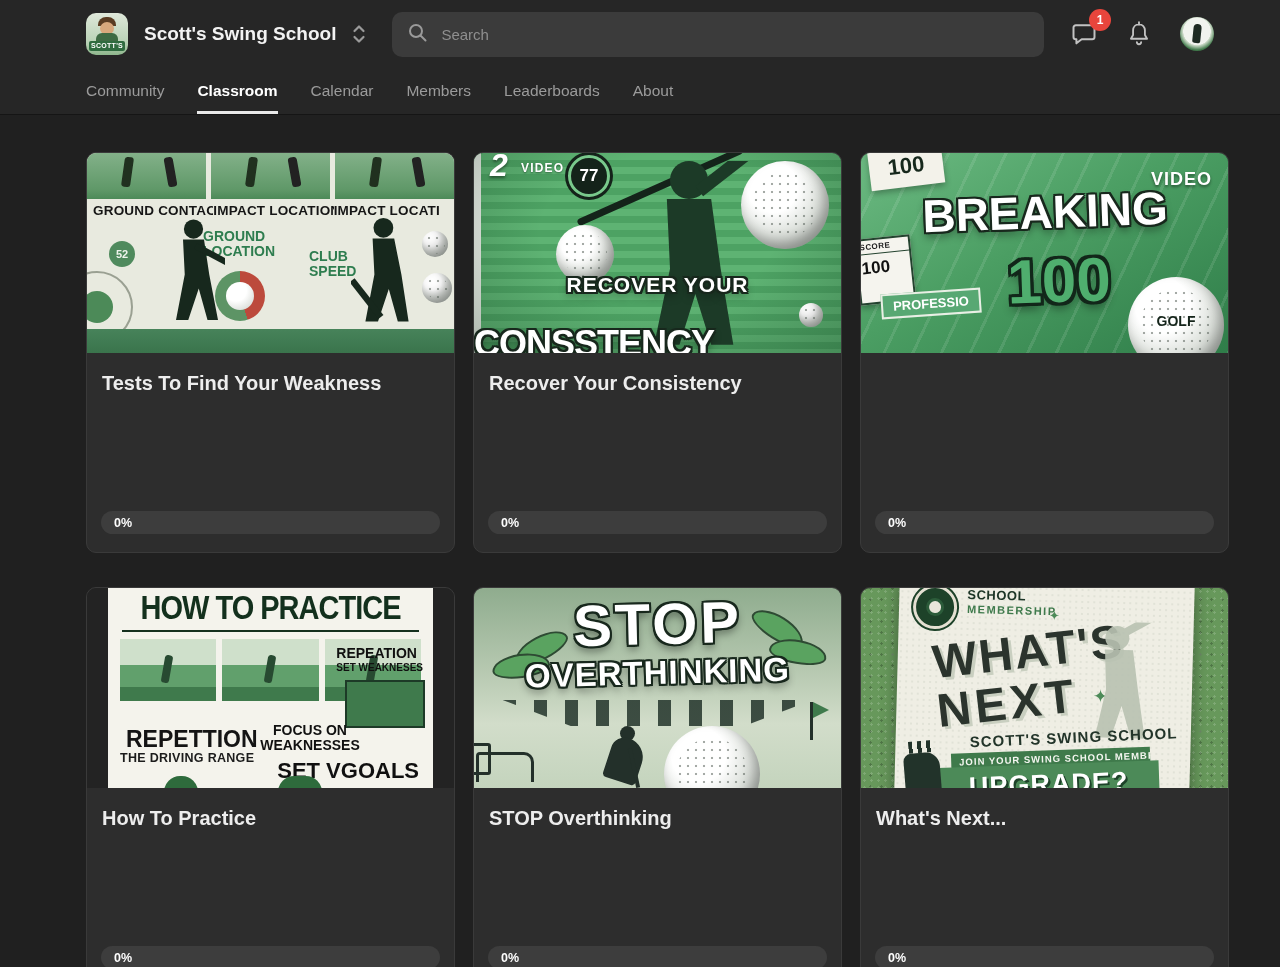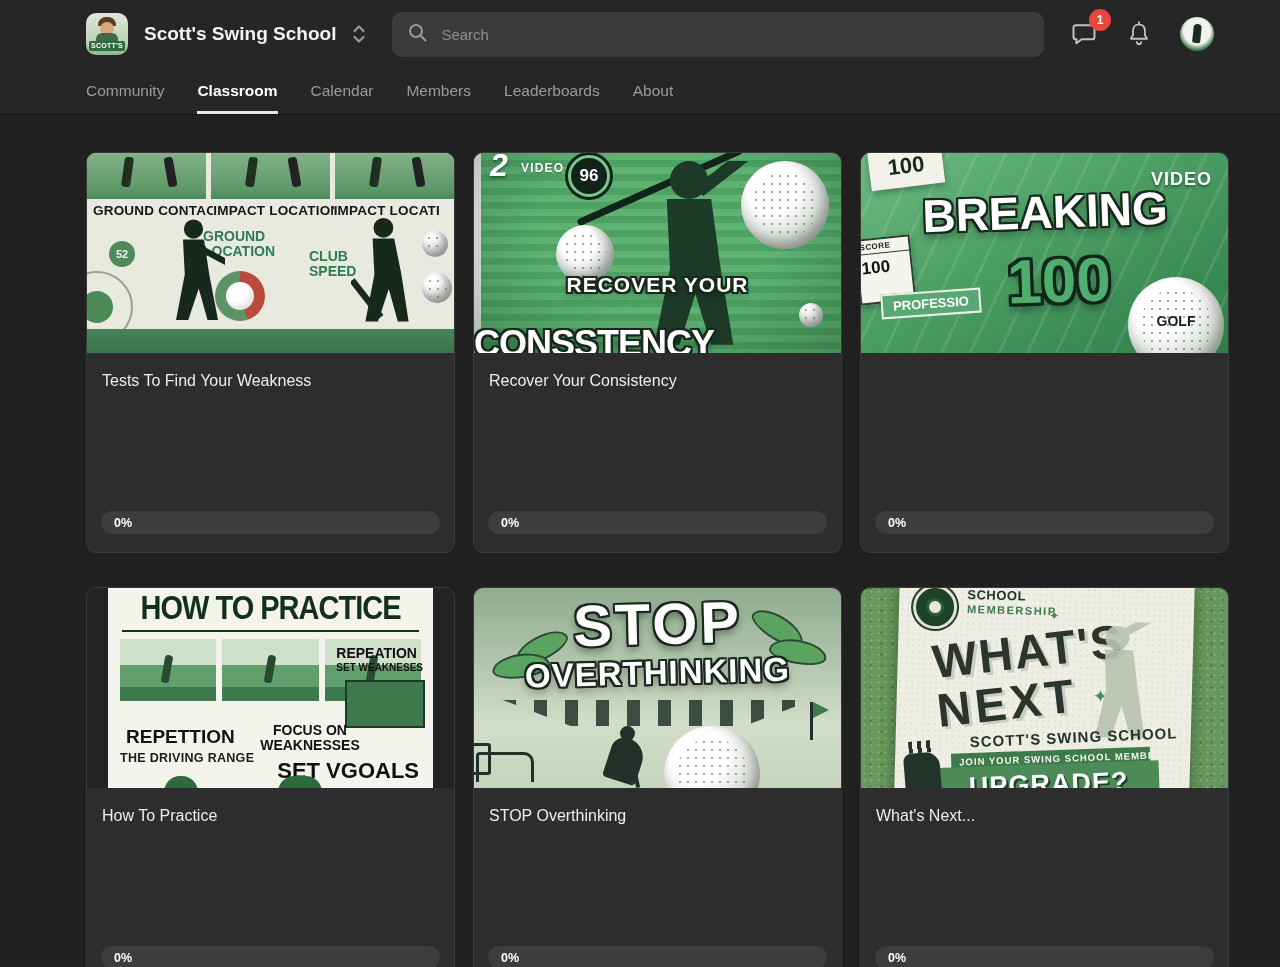--- a/index.html
+++ b/index.html
@@ -31,21 +31,21 @@
   .tab { display:flex; align-items:center; font-size:15.5px; color:#9b9b9b; position:relative; cursor:pointer; }
   .tab.active { color:#ffffff; font-weight:700; }
   .tab.active::after { content:""; position:absolute; left:0; right:0; bottom:0; height:3px; background:#e9e9e9; }
 
   
   .content { padding:37px 52px 0 86px; background:#202020; }
   .grid { display:grid; grid-template-columns:repeat(3,369px); gap:34px 18px; }
   .card { height:401px; background:#2d2d2d; border:1px solid #3a3a3a; border-radius:10px; overflow:hidden; display:flex; flex-direction:column; cursor:pointer; }
   .thumb { height:200px; position:relative; overflow:hidden; flex:none; }
   .card-body { flex:1; display:flex; flex-direction:column; padding:19px 14px 18px; }
-  .card-title { font-size:16px; font-weight:400; color:#ededed; padding-left:1px; }
+  .card-title { font-size:20px; font-weight:700; color:#ededed; padding-left:1px; }
   .progress { margin-top:auto; height:23px; background:#3d3d3d; border-radius:12px; display:flex; align-items:center; padding:0 13px; }
   .progress span { font-size:12.5px; font-weight:700; color:#fdfdfd; }
 
   .ball { border-radius:50%; background:radial-gradient(circle at 36% 30%, #ffffff 0 30%, #dfe3de 55%, #a8b0a8 100%); box-shadow:inset -5px -7px 12px rgba(0,0,0,.28); position:absolute; }
   .ball::after { content:""; position:absolute; inset:12%; border-radius:50%; background-image:radial-gradient(rgba(90,100,92,.55) 1px, transparent 1.6px); background-size:8px 8px; }
   .outline-txt { color:#fff; font-weight:900; text-shadow:-2px 0 0 #18281d, 2px 0 0 #18281d, 0 -2px 0 #18281d, 0 2px 0 #18281d, -2px -2px 0 #18281d, 2px 2px 0 #18281d, -2px 2px 0 #18281d, 2px -2px 0 #18281d, 0 5px 8px rgba(0,0,0,.45); }
 
   
   .thumb-tests { background:#e8eadf; }
   .tt-panels { position:absolute; top:0; left:0; right:0; height:46px; display:flex; gap:5px; }
@@ -100,21 +100,21 @@
   .tp-poster { position:absolute; left:21px; right:21px; top:0; bottom:0; background:#f4f3ec; }
   .tp-title { text-align:center; margin-top:4px; color:#13301d; font-weight:900; font-size:29px; letter-spacing:-1px; transform:scaleY(1.15); white-space:nowrap; }
   .tp-rule { height:2px; background:#15301e; margin:5px 14px 0; }
   .tp-row { display:flex; gap:6px; margin:7px 12px 0; height:62px; }
   .tp-row i { flex:1; background:linear-gradient(180deg,#cfe0cb 0 42%, #61a06c 42% 78%, #3f7a4c 78% 100%); position:relative; }
   .tp-row i::after { content:""; position:absolute; left:45%; top:16px; width:8px; height:28px; background:#274a31; border-radius:3px; transform:rotate(10deg); }
   .tp-side { position:absolute; right:10px; top:58px; color:#101010; line-height:1.12; }
   .tp-side b { display:block; font-size:14px; font-weight:900; }
   .tp-side em { display:block; font-style:normal; font-size:10px; font-weight:800; }
   .tp-screen { position:absolute; right:8px; top:92px; width:80px; height:48px; background:#3f7a4c; border:2px solid #1d3a27; }
-  .tp-b1 { position:absolute; left:18px; top:138px; font-size:19px; font-weight:900; color:#141414; }
+  .tp-b1 { position:absolute; left:18px; top:138px; font-size:23px; font-weight:900; color:#141414; }
   .tp-b2 { position:absolute; left:146px; top:135px; width:112px; text-align:center; font-size:14px; font-weight:800; color:#101010; line-height:1.05; }
   .tp-b3 { position:absolute; left:12px; top:163px; font-size:12.5px; font-weight:700; color:#1c1c1c; letter-spacing:.3px; }
   .tp-b4 { position:absolute; right:14px; bottom:4px; font-size:22px; font-weight:900; color:#101010; }
   .tp-cap { position:absolute; bottom:-6px; width:34px; height:18px; background:#2e6b3c; border-radius:16px 16px 0 0; }
 
   
   .thumb-stop { background:linear-gradient(180deg,#8fac8e 0%,#b7c9b1 42%,#d2ddca 68%,#c4d4bd 100%); }
   .leaf { position:absolute; width:58px; height:24px; background:#5aa360; border:2px solid #2e4a33; border-radius:60% 60% 60% 60%/70% 70% 50% 50%; }
   .ts-line1 { position:absolute; top:2px; width:100%; text-align:center; font-size:58px; letter-spacing:3px; transform:rotate(-1.5deg); }
   .ts-line2 { position:absolute; top:66px; width:100%; text-align:center; font-size:33px; letter-spacing:1px; transform:rotate(-1.5deg); }
@@ -247,21 +247,21 @@
           <div class="progress">
             <span>0%</span>
           </div>
         </div>
       </div>
 
       <div class="card">
         <div class="thumb thumb-recover">
           <div class="tr-count">2</div>
           <div class="tr-video">VIDEO</div>
-          <div class="tr-badge">96</div>
+          <div class="tr-badge">77</div>
           <div class="tr-club"></div>
           <svg class="tr-golfer" width="130" height="190" viewBox="0 0 40 60">
               <circle cx="20" cy="6" r="6"></circle>
               <path d="M13 12 L27 12 L30 34 L34 58 L27 58 L22 42 L17 58 L9 58 L14 34 Z"></path>
               <rect x="22" y="8" width="28" height="4" transform="rotate(-38 22 8)"></rect>
             </svg>
           <span class="ball tr-b1" style="height:58px;"></span>
           <span class="ball tr-b2"></span>
           <span class="ball tr-b3"></span>
           <div class="tr-line1 outline-txt">RECOVER YOUR</div>

